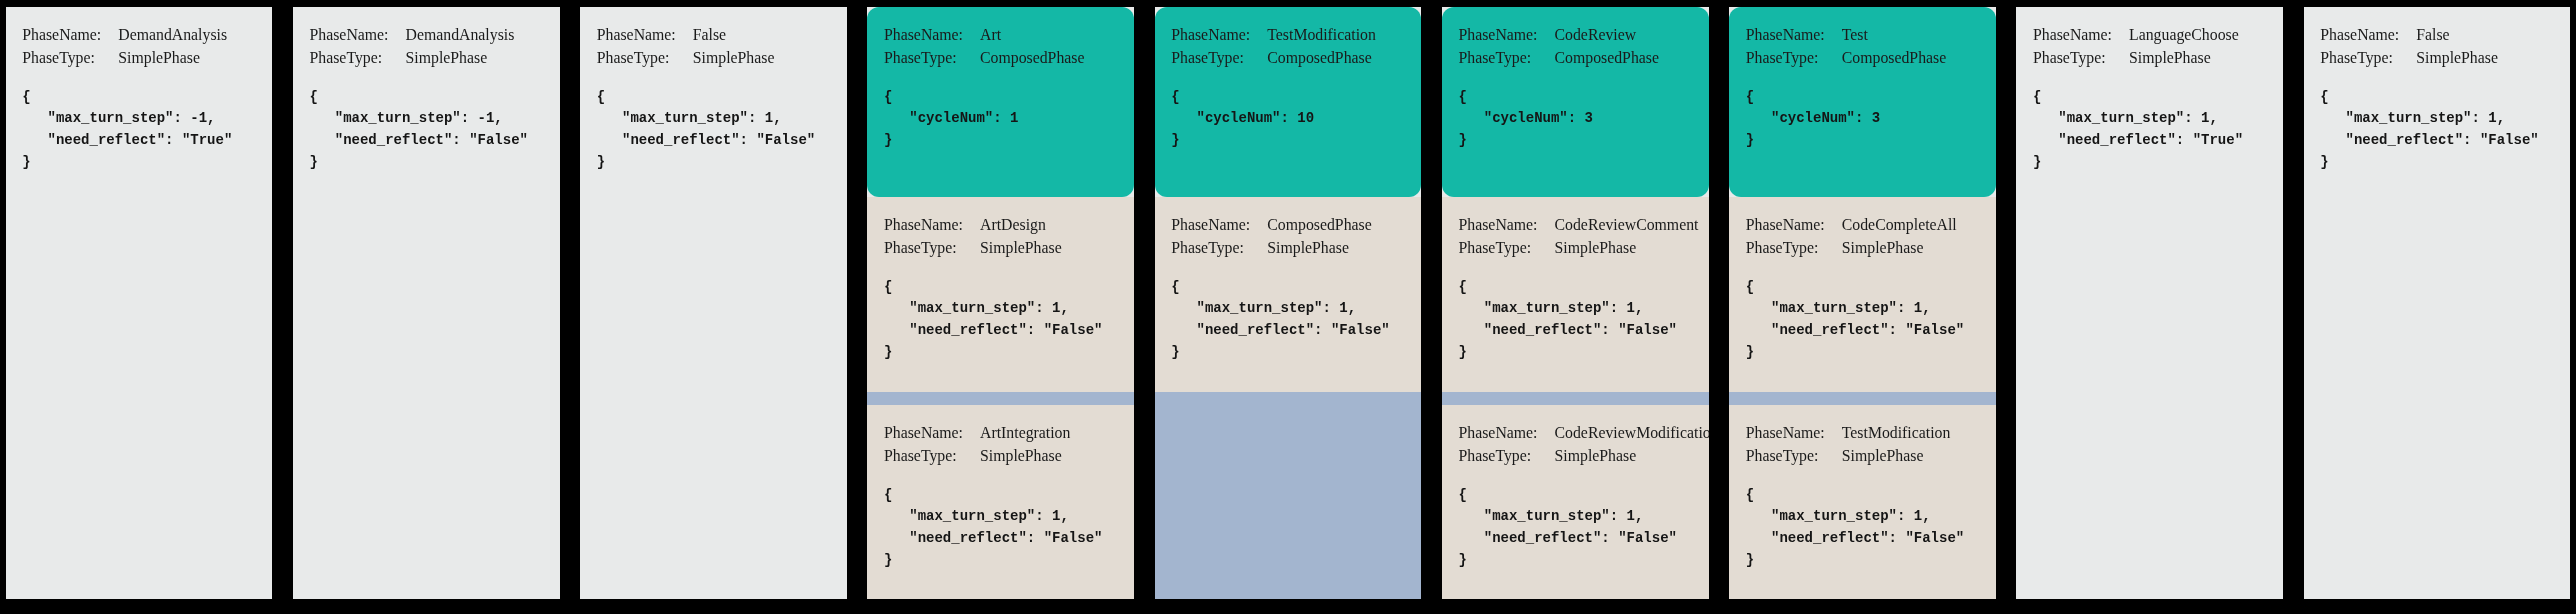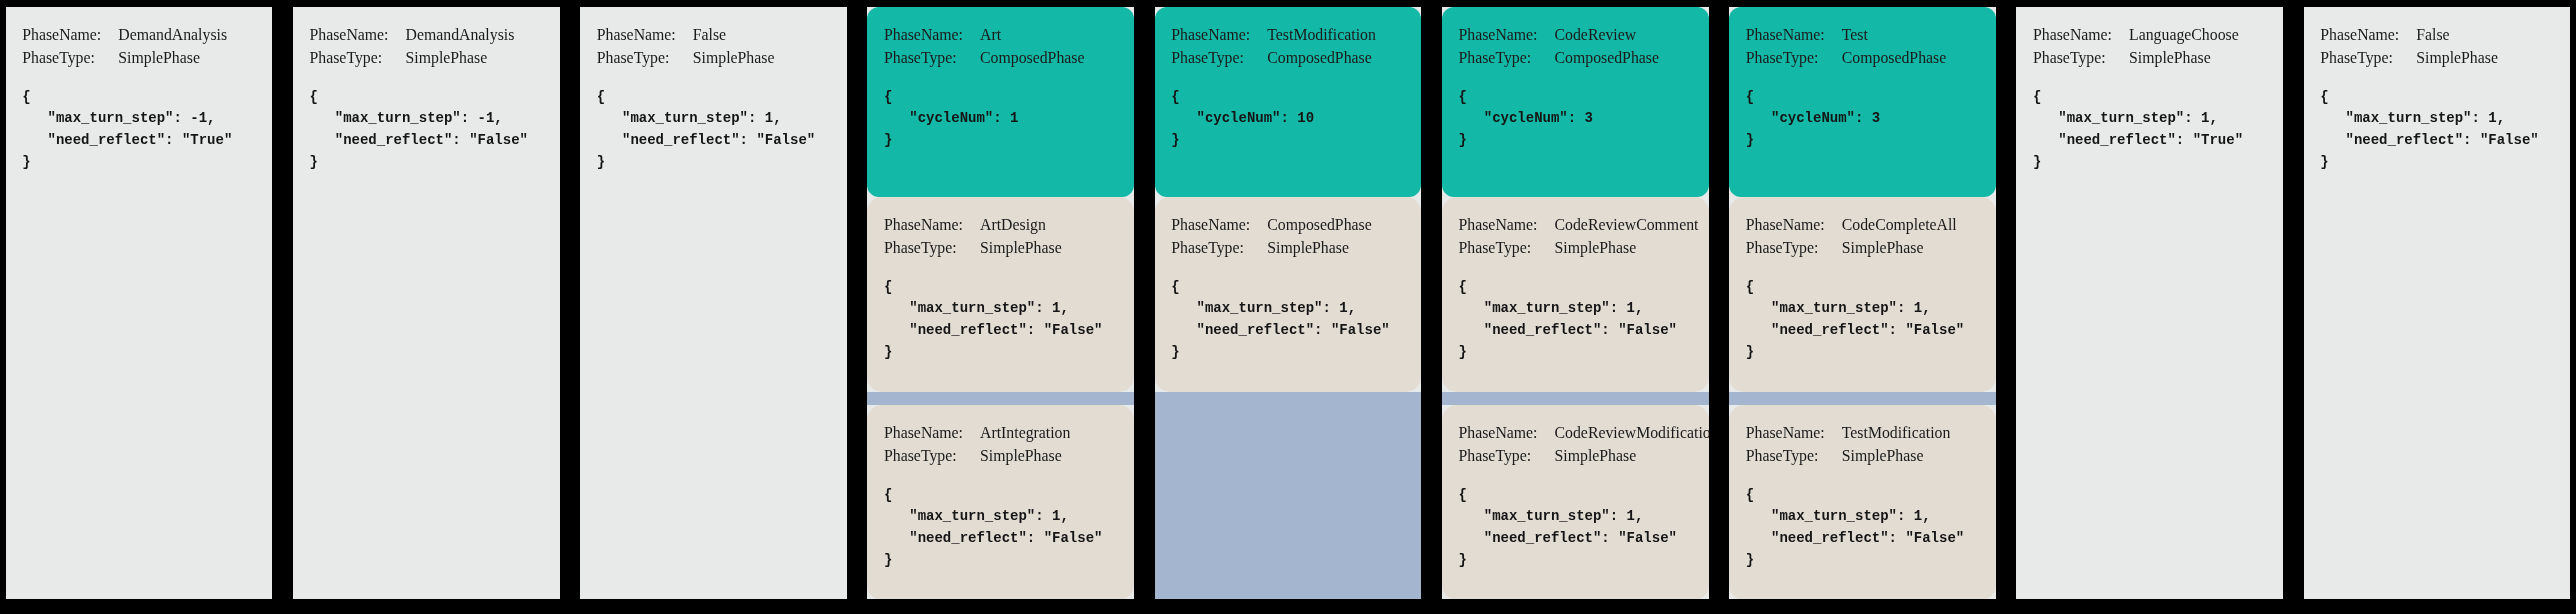--- a/index.html
+++ b/index.html
@@ -45,21 +45,21 @@
     box-sizing: border-box;
     padding: 16.7px 0 9.3px 16.7px;
     overflow: hidden;
   }
   .section.simple      { background: #e8eaea; }
   .section.composed    { background: #14b8a6; border-radius: 12px; }
   .section.sub         { background: #e3dcd3; }
 
   .section.head-simple   { flex: 1 1 auto; }
   .section.head-composed { flex: 0 0 190px; }
-  .section.sub-fixed     { flex: 0 0 195px; border-radius: 15px; }
+  .section.sub-fixed     { flex: 0 0 195px; }
   .section.filler-blue   { flex: 1 1 auto; background: #a3b5cf; padding: 0; }
   .section.filler-beige  { flex: 1 1 auto; background: #e3dcd3; padding: 0; }
 
   .divider-blue {
     flex: 0 0 13px;
     background: #a3b5cf;
   }
 
   
   .meta {

